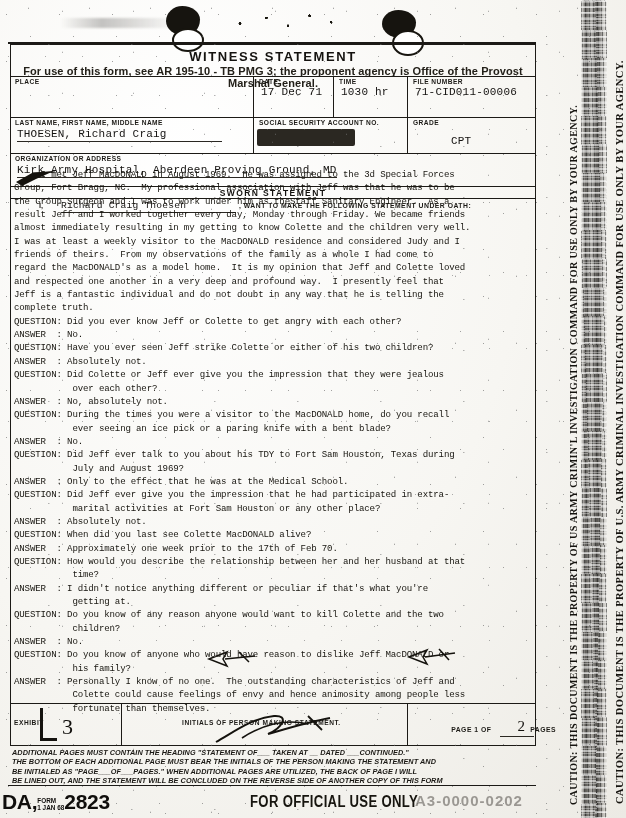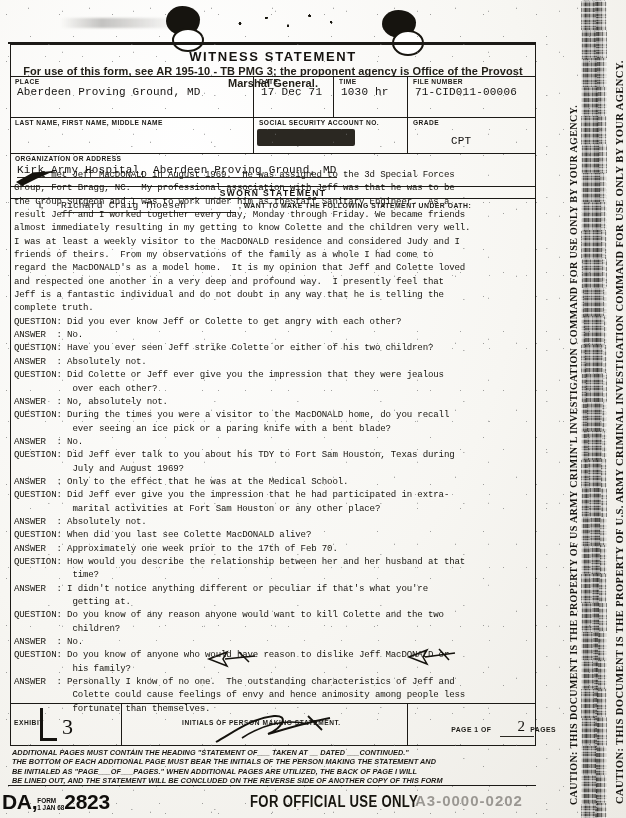--- a/index.html
+++ b/index.html
@@ -203,37 +203,37 @@
                 radial-gradient(circle at 86% 65%, #18160f 1.2px, transparent 1.4px);"></div>
   <div id="top-rule"></div>
 
   <div id="form">
 
     <div class="ttl" id="form-title">WITNESS STATEMENT</div>
     <div class="ttl" id="form-subtitle">For use of this form, see AR 195-10 - TB PMG 3; the proponent agency is Office of the Provost Marshal General.</div>
     <div class="hr" style="top:31px;"></div>
 
     <div class="celllabel" style="left:4px;top:33px;">PLACE</div>
-    <div class="cellval" style="left:6px;top:41px;">Aberdeen Proving Ground, MD</div>
 
     <div class="vr" style="left:242px;top:31px;height:41px;"></div>
     <div class="celllabel" style="left:248px;top:33px;">DATE</div>
     <div class="cellval" style="left:250px;top:41px;">17 Dec 71</div>
 
     <div class="vr" style="left:322px;top:31px;height:41px;"></div>
     <div class="celllabel" style="left:328px;top:33px;">TIME</div>
     <div class="cellval" style="left:330px;top:41px;">1030 hr</div>
 
     <div class="vr" style="left:396px;top:31px;height:41px;"></div>
     <div class="celllabel" style="left:402px;top:33px;">FILE NUMBER</div>
     <div class="cellval" style="left:404px;top:41px;">71-CID011-00006</div>
 
     <div class="hr" style="top:72px;"></div>
 
     <div class="celllabel" style="left:4px;top:74px;">LAST NAME, FIRST NAME, MIDDLE NAME</div>
+    <div class="cellval underline-val" style="left:6px;top:83px;width:205px;">THOESEN, Richard Craig</div>
 
     <div class="vr" style="left:242px;top:72px;height:36px;"></div>
     <div class="celllabel" style="left:248px;top:74px;">SOCIAL SECURITY ACCOUNT NO.</div>
     <div id="ssn-redaction" style="left:246px;top:84px;width:98px;height:17px;"></div>
 
     <div class="vr" style="left:396px;top:72px;height:36px;"></div>
     <div class="celllabel" style="left:402px;top:74px;">GRADE</div>
     <div class="cellval" style="left:440px;top:90px;">CPT</div>
 
     <div class="hr" style="top:108px;"></div>

